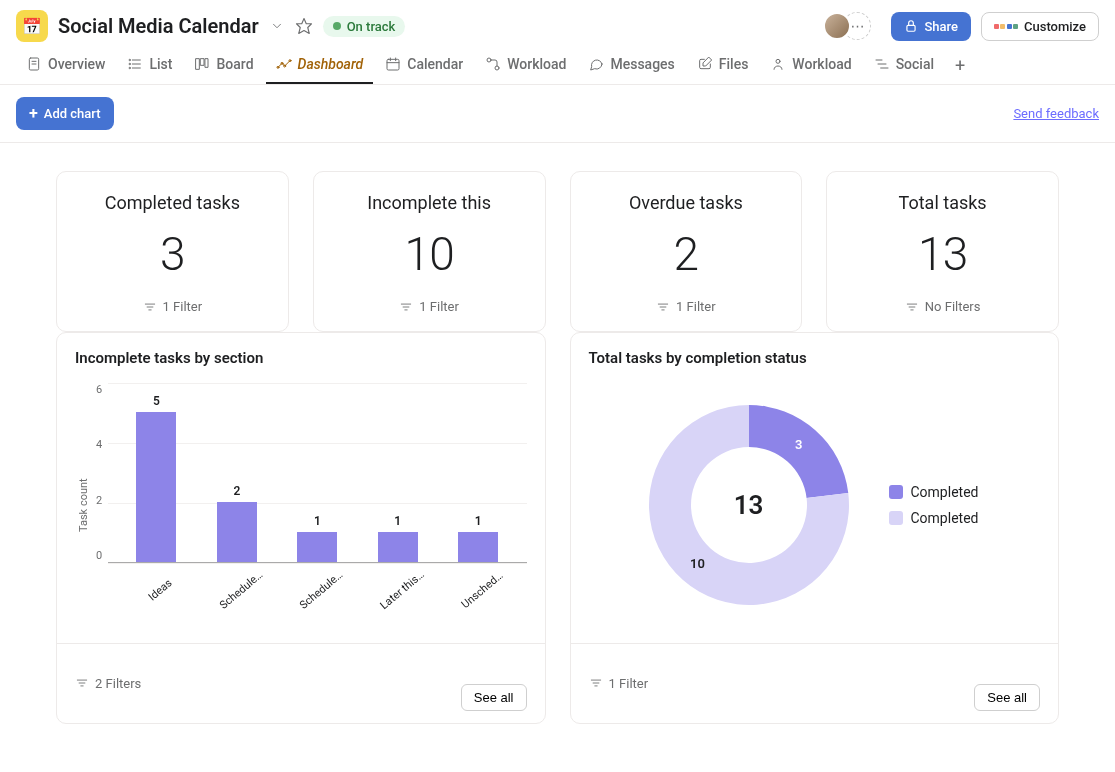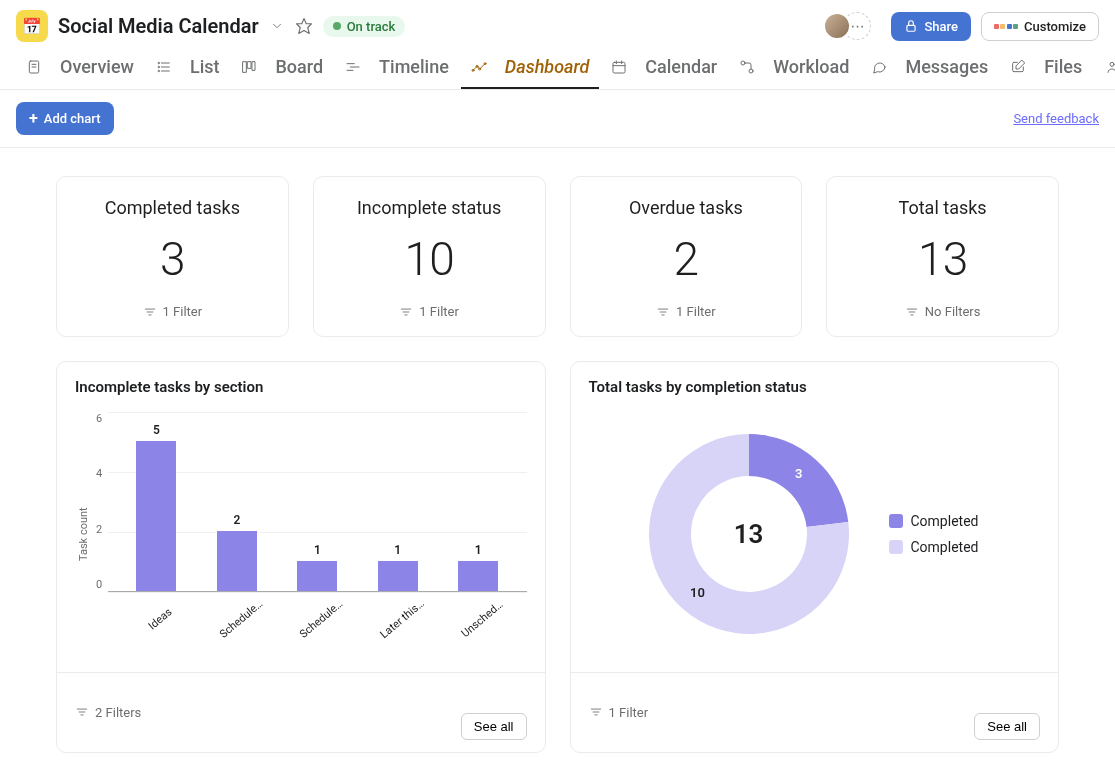--- a/index.html
+++ b/index.html
@@ -16,30 +16,30 @@
 .avatar { width:28px; height:28px; border-radius:50%; background: linear-gradient(135deg,#c9b29b,#8b6f52); border: 2px solid #fff; }
 .more-pill { width:28px; height:28px; border-radius:50%; border:1px dashed #cfcfcf; display:flex; align-items:center; justify-content:center; color:#6d6e6f; font-size:14px; margin-left:-8px; background:#fff; position:relative; z-index:0; }
 .avatars { display:flex; align-items:center; }
 .btn { display:inline-flex; align-items:center; gap:6px; border-radius:8px; padding:6px 12px; font-size:13px; font-weight:500; cursor:pointer; border:1px solid transparent; }
 .btn-primary { background:#4573D2; color:#fff; }
 .btn-outline { background:#fff; color:#1e1f21; border-color:#cfcfcf; }
 .cust-icon { display:inline-flex; gap:1px; }
 .cust-icon span { width:5px; height:5px; border-radius:1px; }
 
 .tabs { display:flex; align-items:center; gap:2px; padding: 0 16px; border-bottom:1px solid #edeae9; }
-.tab { display:inline-flex; align-items:center; gap:18px; padding:10px 10px; color:#6d6e6f; font-size:18px; font-weight:500; cursor:pointer; border-bottom:2px solid transparent; }
+.tab { display:inline-flex; align-items:center; gap:6px; padding:10px 10px; color:#6d6e6f; font-size:14px; font-weight:500; cursor:pointer; border-bottom:2px solid transparent; }
 .tab.active { color:#a16207; border-bottom-color:#1e1f21;font-style:italic; }
 .tab-icon { width:16px; height:16px; display:inline-flex; align-items:center; justify-content:center; }
 .tab-add { width:28px; height:28px; display:flex; align-items:center; justify-content:center; color:#6d6e6f; font-size:18px; border-radius:6px; }
 
 .toolbar { display:flex; align-items:center; padding:12px 16px; border-bottom:1px solid #edeae9; }
 .feedback { color:#6c6cff; text-decoration:underline; font-size:13px; }
 
 .content { padding: 28px 56px 40px; background:#fff; }
-.cards-row { display:grid; grid-template-columns: repeat(4, 1fr); gap: 24px; margin-bottom: 24px; }
+.cards-row { display:grid; grid-template-columns: repeat(4, 1fr); gap: 24px; }
 .card { border:1px solid #edeae9; border-radius:10px; padding:20px 16px 14px; text-align:center; }
 .card-title { font-size:18px; font-weight:400; color:#1e1f21; margin-bottom:14px; }
 .card-value { font-size:46px; font-weight:300; margin-bottom:18px; letter-spacing:-1px; }
 .card-filter { display:inline-flex; align-items:center; gap:6px; color:#6d6e6f; font-size:13px; }
 
 .chart-row { display:grid; grid-template-columns: 1fr 1fr; gap:24px; }
 .chart-card { border:1px solid #edeae9; border-radius:10px; display:flex; flex-direction:column; }
 .chart-head { padding:16px 18px 8px; font-size:15px; font-weight:600; }
 .chart-body { flex:1; padding: 0 18px 8px; position:relative; }
 .chart-foot { border-top:1px solid #edeae9; padding:12px 18px; display:flex; align-items:center; }
@@ -143,30 +143,20 @@
     <div class="tab">
       <span class="tab-icon">
         <svg width="16" height="16" viewBox="0 0 24 24" class="ico-stroke">
           <rect x="3" y="4" width="5" height="16"></rect>
           <rect x="10" y="4" width="5" height="10"></rect>
           <rect x="17" y="4" width="4" height="13"></rect>
         </svg>
       </span>
       <span>Board</span>
     </div>
-    <div class="tab">
-      <span class="tab-icon">
-        <svg width="16" height="16" viewBox="0 0 24 24" class="ico-stroke">
-          <line x1="3" y1="7" x2="14" y2="7"></line>
-          <line x1="8" y1="12" x2="21" y2="12"></line>
-          <line x1="3" y1="17" x2="12" y2="17"></line>
-        </svg>
-      </span>
-      <span>Timeline</span>
-    </div>
     <div class="tab active">
       <span class="tab-icon">
         <svg width="16" height="16" viewBox="0 0 24 24" class="ico-stroke">
           <polyline points="3 17 9 11 13 15 21 7"></polyline>
           <circle cx="3" cy="17" r="1.5"></circle>
           <circle cx="9" cy="11" r="1.5"></circle>
           <circle cx="13" cy="15" r="1.5"></circle>
           <circle cx="21" cy="7" r="1.5"></circle>
         </svg>
       </span>
@@ -245,21 +235,21 @@
 
   <div class="cards-row" id="cards-row">
       <div class="card"><div class="card-title">Completed tasks</div><div class="card-value">3</div><div class="card-filter">
           <svg width="14" height="14" viewBox="0 0 24 24" class="ico-stroke">
             <line x1="4" y1="7" x2="20" y2="7"></line>
             <line x1="7" y1="12" x2="17" y2="12"></line>
             <line x1="10" y1="17" x2="14" y2="17"></line>
           </svg>
           <span>1 Filter</span>
         </div></div>
-      <div class="card"><div class="card-title">Incomplete status</div><div class="card-value">10</div><div class="card-filter">
+      <div class="card"><div class="card-title">Incomplete this</div><div class="card-value">10</div><div class="card-filter">
           <svg width="14" height="14" viewBox="0 0 24 24" class="ico-stroke">
             <line x1="4" y1="7" x2="20" y2="7"></line>
             <line x1="7" y1="12" x2="17" y2="12"></line>
             <line x1="10" y1="17" x2="14" y2="17"></line>
           </svg>
           <span>1 Filter</span>
         </div></div>
       <div class="card"><div class="card-title">Overdue tasks</div><div class="card-value">2</div><div class="card-filter">
           <svg width="14" height="14" viewBox="0 0 24 24" class="ico-stroke">
             <line x1="4" y1="7" x2="20" y2="7"></line>

